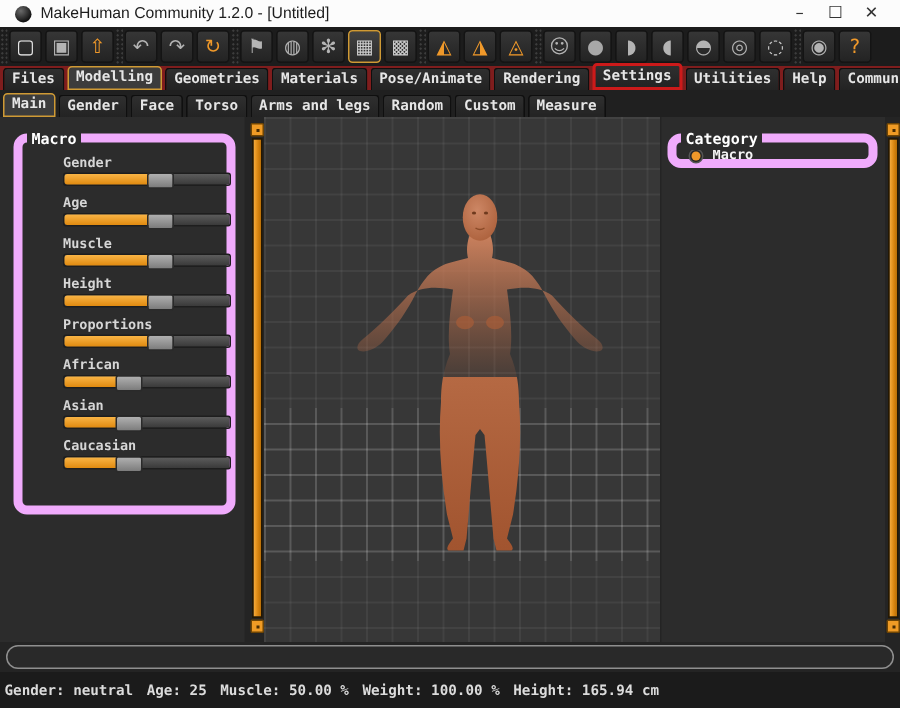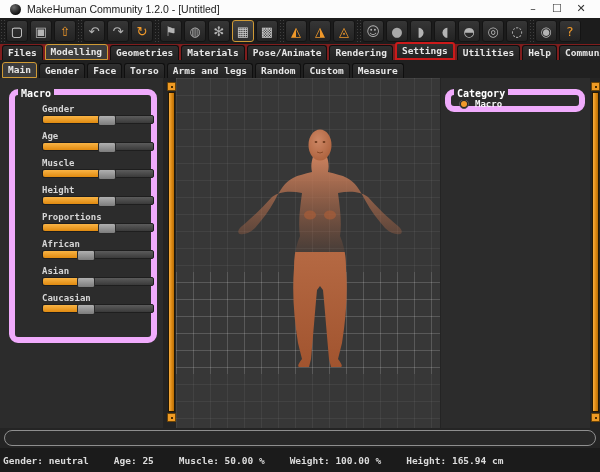--- a/index.html
+++ b/index.html
@@ -84,21 +84,21 @@
               border-radius:1px;box-sizing:border-box;position:relative;}
   .spl-handle::after{content:"";position:absolute;left:3px;top:3px;width:2px;height:2px;background:#4a2d02;}
   .spl-bar{flex:1;width:7px;margin:1px 0;border:1px solid #241803;box-sizing:border-box;
            background:linear-gradient(90deg,#f8ad3e,#d9850f 60%,#b96f08);}
 
   
   .progress{position:absolute;top:428px;left:0;width:600px;height:20px;background:#242424;}
   .progress-inner{position:absolute;left:4px;right:4px;top:2px;bottom:2px;border:1px solid #8f8f8f;
                   border-radius:8px;background:#292929;}
   .statusbar{position:absolute;top:448px;left:0;width:600px;height:24px;background:#1b1b1b;
-             display:flex;align-items:center;gap:25px;padding-left:3px;box-sizing:border-box;
+             display:flex;align-items:center;gap:9px;padding-left:3px;box-sizing:border-box;
              font-size:9.5px;font-weight:bold;color:#dcdcdc;white-space:nowrap;}
 </style>
 </head>
 <body>
 
 <div id="app">
 
   <div class="titlebar">
     <div class="app-icon"></div>
     <div class="title-text">MakeHuman Community 1.2.0 - [Untitled]</div>

